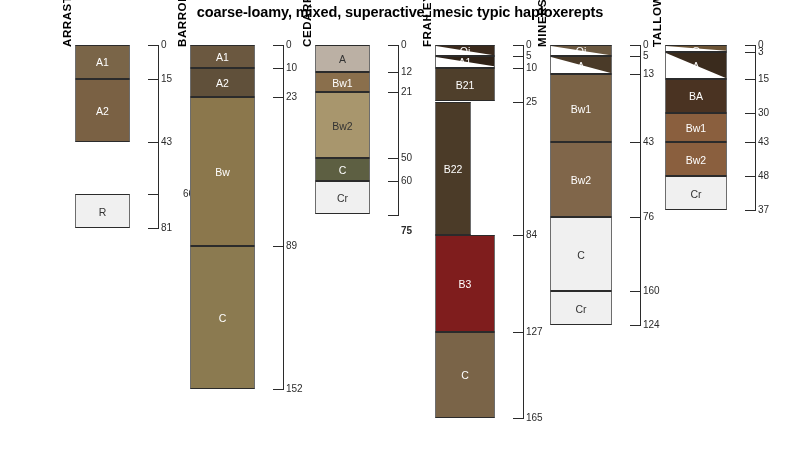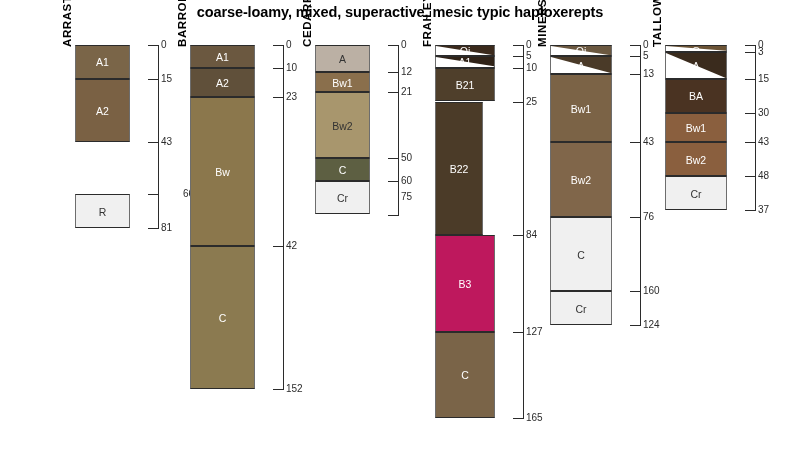--- a/index.html
+++ b/index.html
@@ -130,21 +130,21 @@
         </div>
       </div>
       <div class="depth-axis" style="left: 93px; top: 45px; height: 343.52px;"></div>
       <div class="tick" style="top: 45px; left: 83px; width: 11px;"></div>
       <div class="tick-label" style="top: 40px; left: 96px;">0</div>
       <div class="tick" style="top: 67.6px; left: 83px; width: 11px;"></div>
       <div class="tick-label" style="top: 62.6px; left: 96px;">10</div>
       <div class="tick" style="top: 96.98px; left: 83px; width: 11px;"></div>
       <div class="tick-label" style="top: 91.98px; left: 96px;">23</div>
       <div class="tick" style="top: 246.14px; left: 83px; width: 11px;"></div>
-      <div class="tick-label" style="top: 241.14px; left: 96px;">42</div>
+      <div class="tick-label" style="top: 241.14px; left: 96px;">89</div>
       <div class="tick" style="top: 388.52px; left: 83px; width: 11px;"></div>
       <div class="tick-label" style="top: 383.52px; left: 96px;">152</div>
     </div>
     <div class="profile" style="left: 315px; width: 115px;">
       <div class="profile-name" style="left: -14px; top: 47px;">CEDARPINES</div>
       <div class="col" style="left: 0px; top: 45px; width: 55px; height: 169.5px;">
         <div class="horizon" style="top: 0px; height: 27.12px; width: 55px; background: rgb(187, 176, 164);">
           <div class="horizon-label dark-text" style="top: 8.06px;">A</div>
         </div>
         <div class="horizon" style="top: 27.12px; height: 20.34px; width: 55px; background: rgb(138, 111, 76);">
@@ -165,21 +165,21 @@
       <div class="tick-label" style="top: 40px; left: 86px;">0</div>
       <div class="tick" style="top: 72.12px; left: 73px; width: 11px;"></div>
       <div class="tick-label" style="top: 67.12px; left: 86px;">12</div>
       <div class="tick" style="top: 92.46px; left: 73px; width: 11px;"></div>
       <div class="tick-label" style="top: 87.46px; left: 86px;">21</div>
       <div class="tick" style="top: 158px; left: 73px; width: 11px;"></div>
       <div class="tick-label" style="top: 153px; left: 86px;">50</div>
       <div class="tick" style="top: 180.6px; left: 73px; width: 11px;"></div>
       <div class="tick-label" style="top: 175.6px; left: 86px;">60</div>
       <div class="tick" style="top: 214.5px; left: 73px; width: 11px;"></div>
-      <div class="tick-label" style="top: 192px; left: 86px;">75</div>
+      <div class="tick-label" style="top: 226px; left: 86px; font-weight: bold;">75</div>
     </div>
     <div class="profile" style="left: 435px; width: 120px;">
       <div class="profile-name" style="left: -14px; top: 47px;">FRAILEY</div>
       <div class="col" style="left: 0px; top: 45px; width: 60px; height: 372.9px;">
         <div class="horizon" style="top: 0px; height: 11.3px; width: 60px; background: transparent;">
           <svg class="wedge" viewBox="0 0 100 100" preserveAspectRatio="none">
             <rect x="0" y="0" width="100" height="100" fill="#ffffff"></rect>
             <polygon points="0,0 100,0 100,100" fill="#3b2a1c"></polygon>
           </svg>
           <div class="horizon-label" style="top: 0.15px;">Oi</div>
@@ -187,24 +187,24 @@
         <div class="horizon" style="top: 11.3px; height: 11.3px; width: 60px; background: transparent;">
           <svg class="wedge" viewBox="0 0 100 100" preserveAspectRatio="none">
             <rect x="0" y="0" width="100" height="100" fill="#ffffff"></rect>
             <polygon points="0,0 100,0 100,100" fill="#2f2217"></polygon>
           </svg>
           <div class="horizon-label" style="top: 0.15px;">A1</div>
         </div>
         <div class="horizon" style="top: 22.6px; height: 33.9px; width: 60px; background: rgb(79, 63, 43);">
           <div class="horizon-label" style="top: 11.45px;">B21</div>
         </div>
-        <div class="horizon" style="top: 56.5px; height: 133.34px; width: 48px; background: rgb(75, 59, 40);">
+        <div class="horizon" style="top: 56.5px; height: 133.34px; width: 36px; background: rgb(75, 59, 40);">
           <div class="horizon-label" style="top: 61.17px;">B22</div>
         </div>
-        <div class="horizon" style="top: 189.84px; height: 97.18px; width: 60px; background: #be185d;">
+        <div class="horizon" style="top: 189.84px; height: 97.18px; width: 60px; background: #7f1d1d;">
           <div class="horizon-label" style="top: 43.09px;">B3</div>
         </div>
         <div class="horizon" style="top: 287.02px; height: 85.88px; width: 60px; background: rgb(122, 100, 72);">
           <div class="horizon-label" style="top: 37.44px;">C</div>
         </div>
       </div>
       <div class="depth-axis" style="left: 88px; top: 45px; height: 372.9px;"></div>
       <div class="tick" style="top: 45px; left: 78px; width: 11px;"></div>
       <div class="tick-label" style="top: 40px; left: 91px;">0</div>
       <div class="tick" style="top: 56.3px; left: 78px; width: 11px;"></div>

